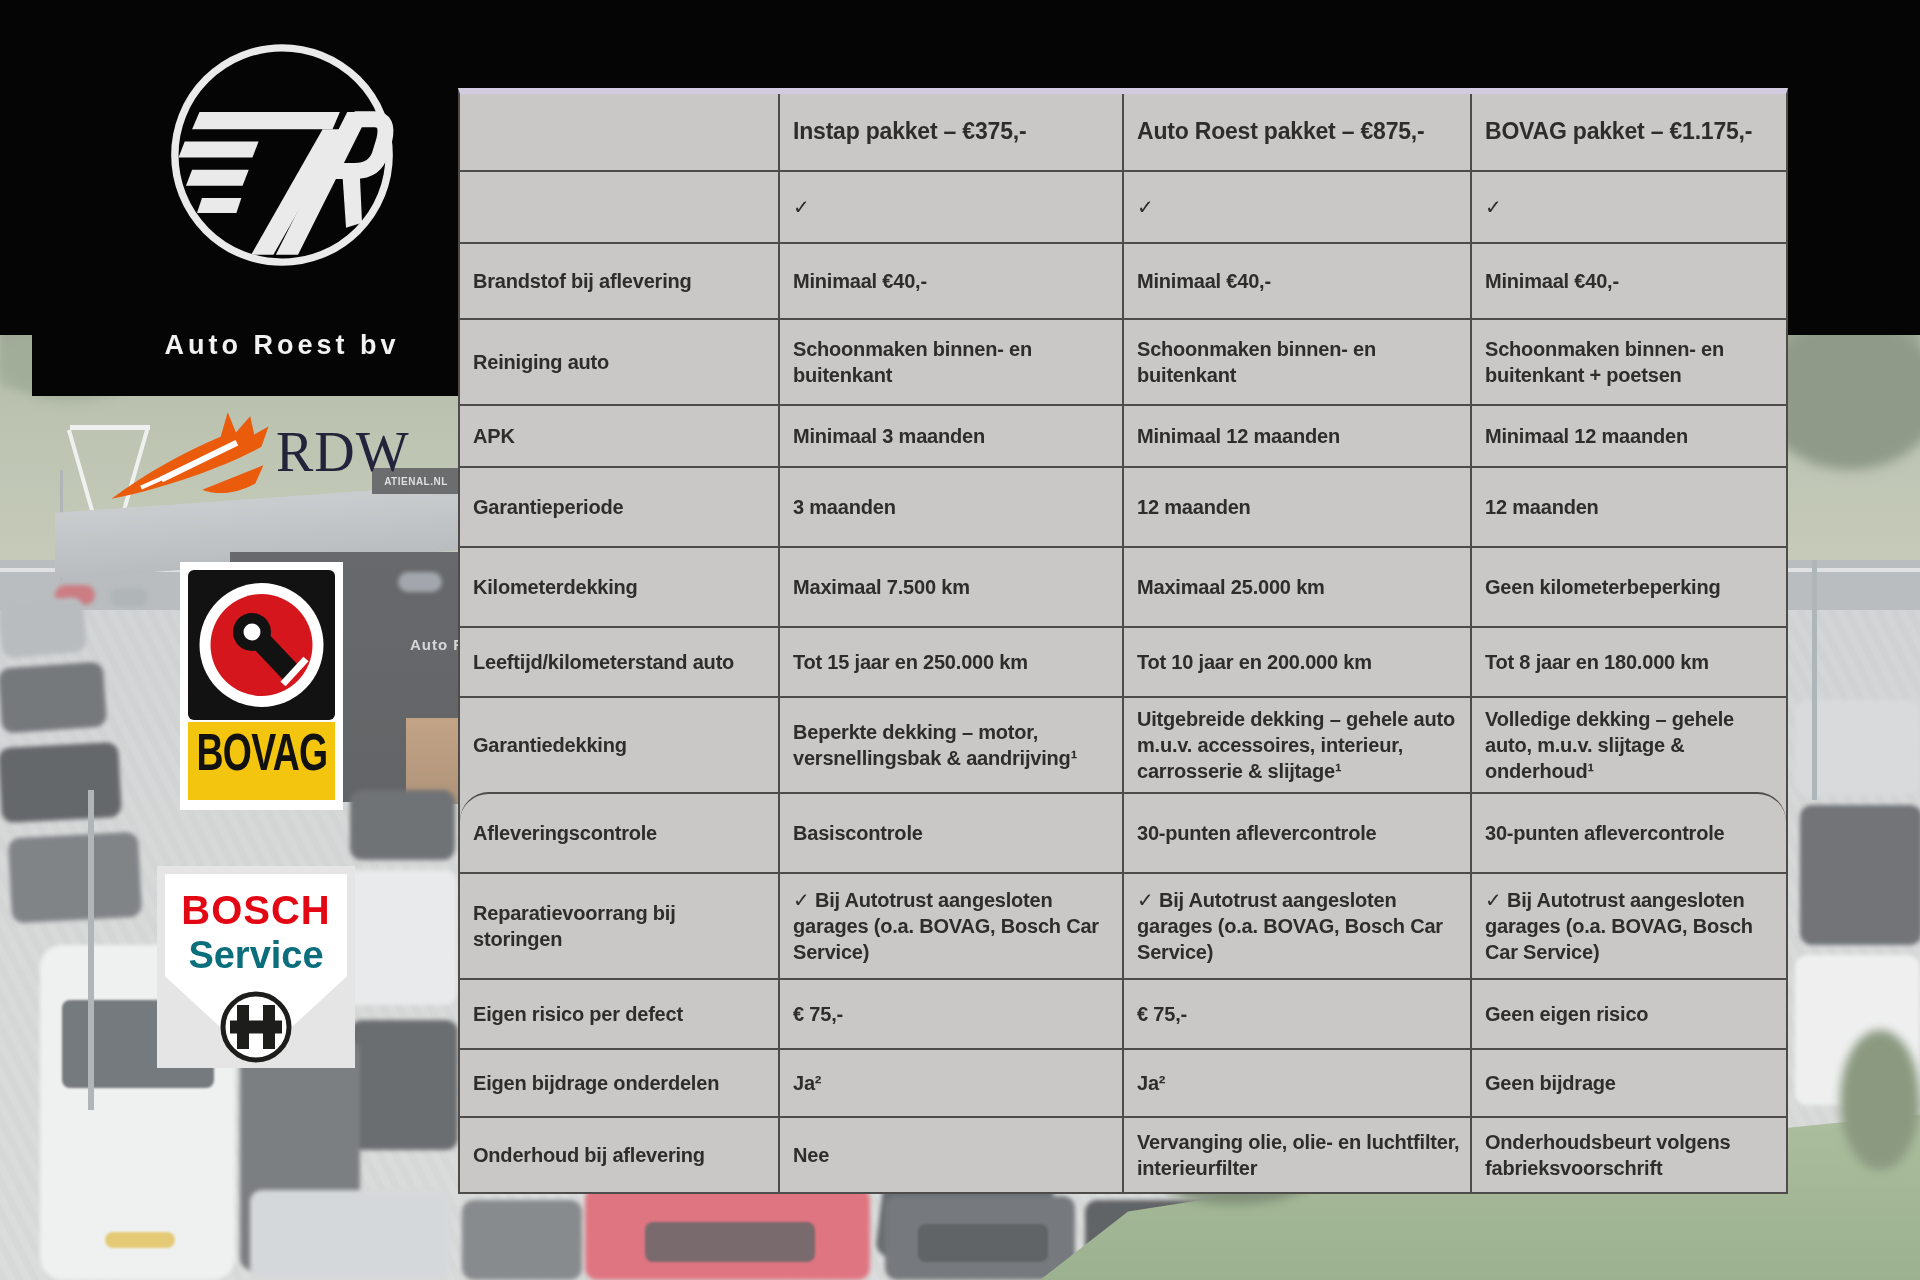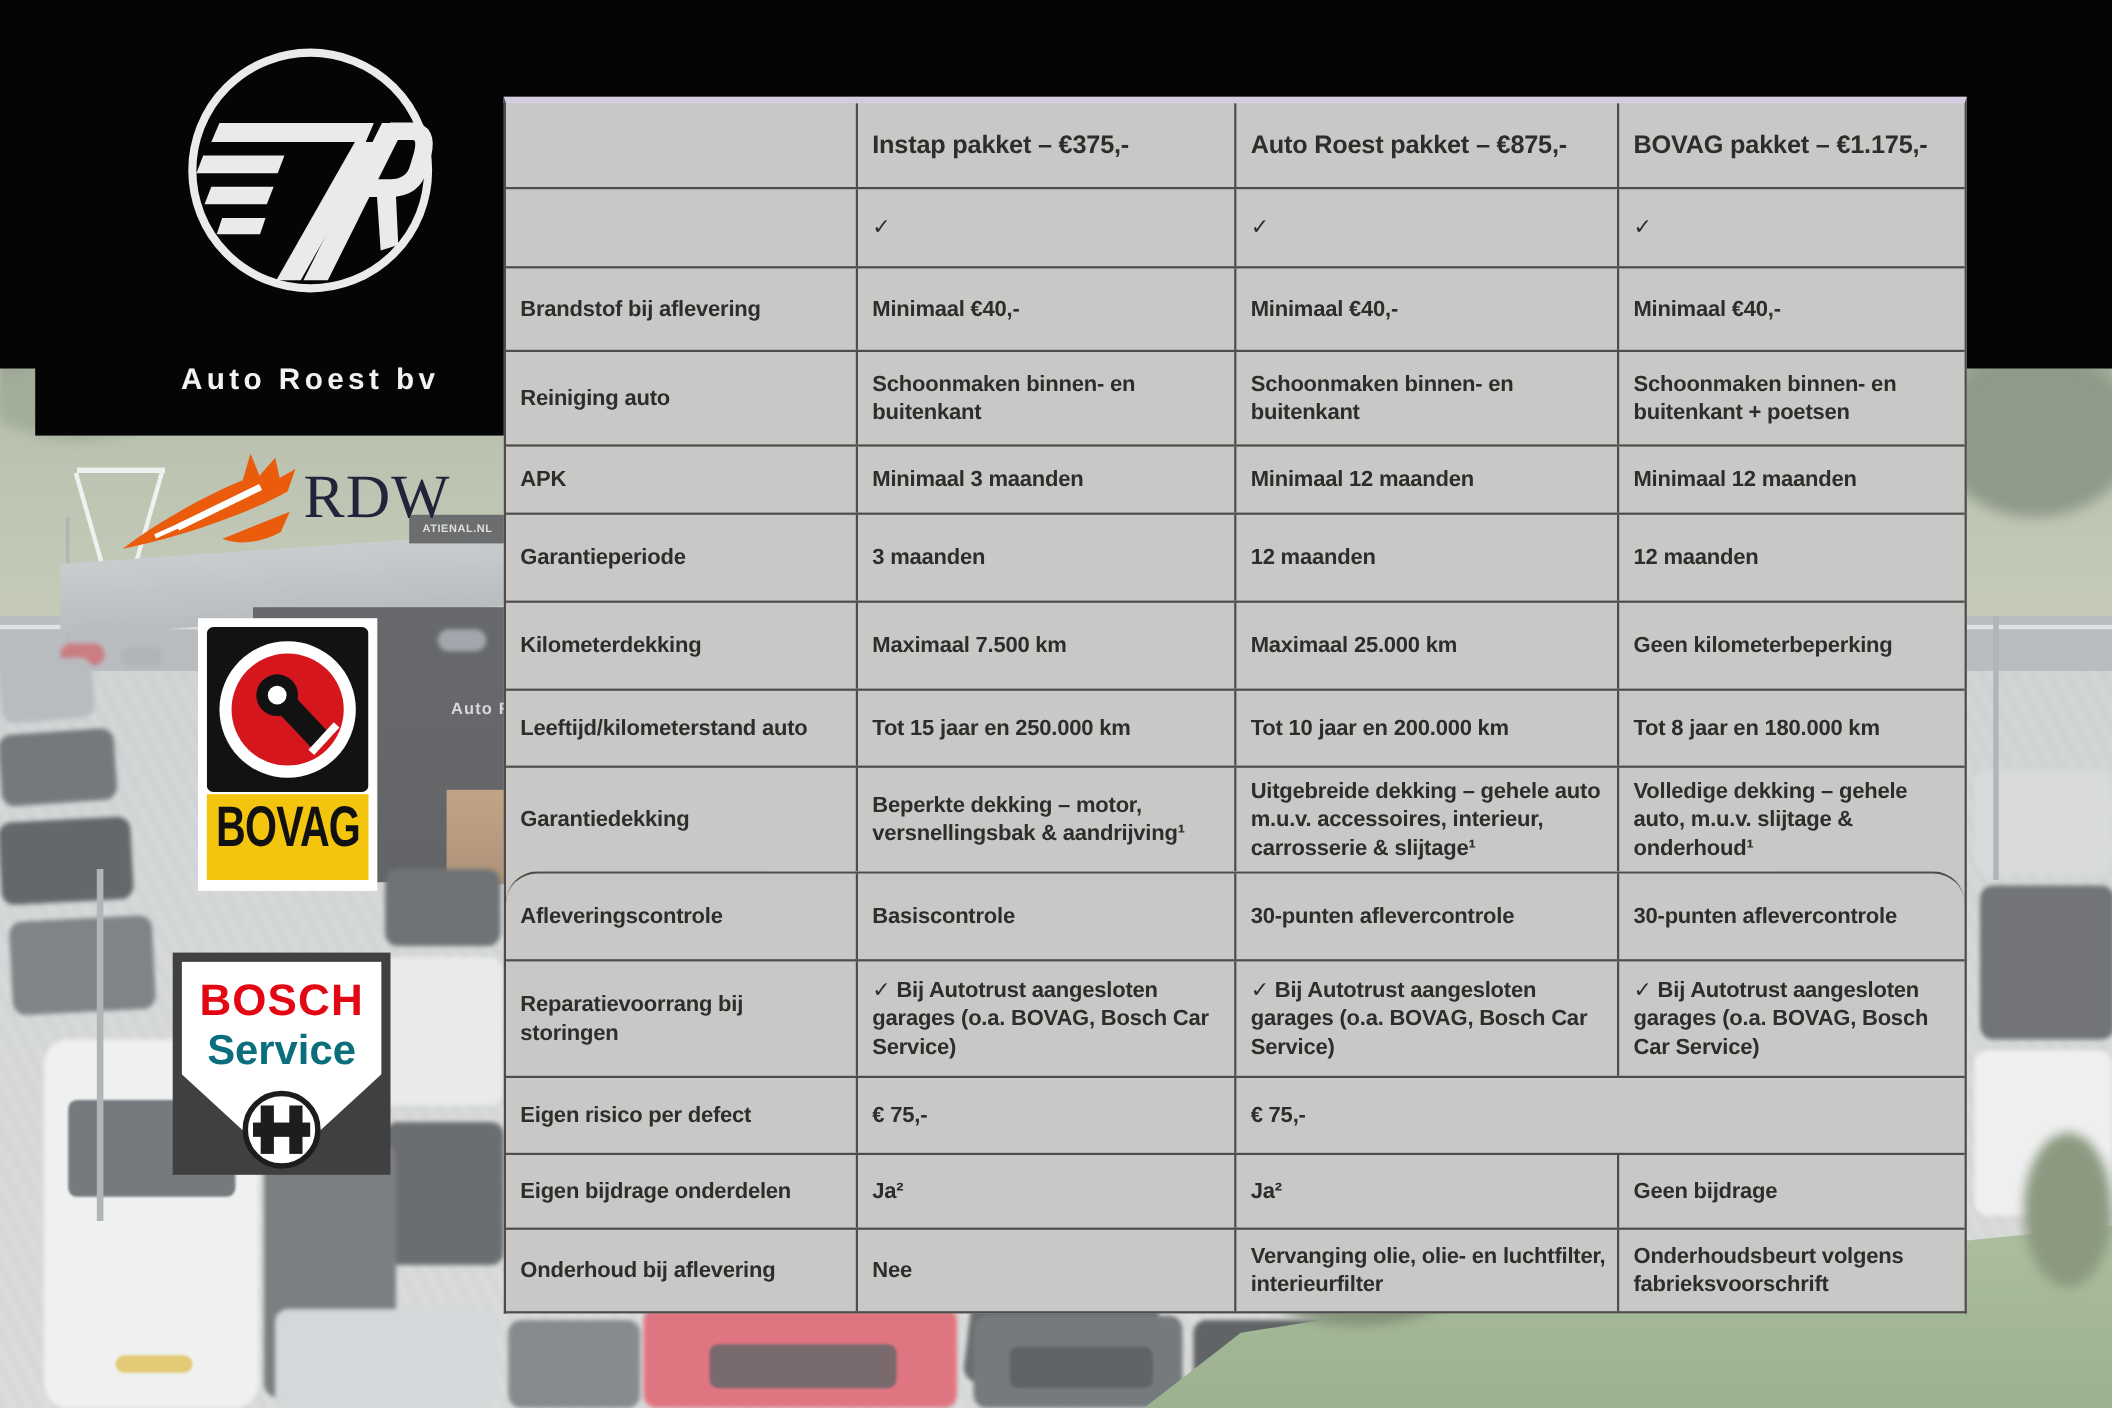--- a/index.html
+++ b/index.html
@@ -56,21 +56,21 @@
   
   .rdw-group{position:absolute;left:0;top:0;z-index:3;}
   .rdw-wing{position:absolute;left:108px;top:404px;}
   .rdw-text{position:absolute;left:276px;top:420px;font-family:"Liberation Serif","DejaVu Serif",serif;
       font-weight:400;font-size:56px;color:#23233b;letter-spacing:1px;}
   .bovag-card{position:absolute;left:180px;top:562px;width:163px;height:248px;background:#fff;z-index:3;}
   .bovag-emblem{position:absolute;left:8px;top:8px;}
   .bovag-band{position:absolute;left:8px;top:160px;width:147px;height:78px;background:#f4c50e;
       display:flex;align-items:flex-start;justify-content:center;}
   .bovag-text{font-size:52px;font-weight:800;color:#111;transform:scaleX(.72);letter-spacing:-1px;}
-  .bosch-card{position:absolute;left:157px;top:866px;width:198px;height:202px;background:#404040;z-index:3;}
+  .bosch-card{position:absolute;left:157px;top:866px;width:198px;height:202px;background:#e5e5e5;z-index:3;}
   .bosch-shield{position:absolute;left:8px;top:8px;width:182px;height:186px;background:#fff;
       clip-path:polygon(0 0,100% 0,100% 55%,50% 100%,0 55%);}
   .bosch-line1{position:absolute;left:0;top:14px;width:182px;text-align:center;
       color:#e30613;font-size:40px;font-weight:800;letter-spacing:1px;}
   .bosch-line2{position:absolute;left:0;top:60px;width:182px;text-align:center;
       color:#0a6e7c;font-size:38px;font-weight:700;}
   .bosch-armature{position:absolute;left:59px;top:121px;}
 
   
   .pkg-table{position:absolute;left:458px;top:88px;width:1330px;z-index:4;
@@ -271,20 +271,21 @@
       <div class="trow" style="min-height: 106px;">
         <div class="tcell col0">Reparatievoorrang bij storingen</div>
         <div class="tcell col1">✓ Bij Autotrust aangesloten garages (o.a. BOVAG, Bosch Car Service)</div>
         <div class="tcell col2">✓ Bij Autotrust aangesloten garages (o.a. BOVAG, Bosch Car Service)</div>
         <div class="tcell col3">✓ Bij Autotrust aangesloten garages (o.a. BOVAG, Bosch Car Service)</div>
       </div>
       <div class="trow" style="min-height: 70px;">
         <div class="tcell col0">Eigen risico per defect</div>
         <div class="tcell col1">€ 75,-</div>
         <div class="tcell col2">€ 75,-</div>
+        <div class="tcell col3">Geen eigen risico</div>
       </div>
       <div class="trow" style="min-height: 68px;">
         <div class="tcell col0">Eigen bijdrage onderdelen</div>
         <div class="tcell col1">Ja²</div>
         <div class="tcell col2">Ja²</div>
         <div class="tcell col3">Geen bijdrage</div>
       </div>
       <div class="trow" style="min-height: 76px;">
         <div class="tcell col0">Onderhoud bij aflevering</div>
         <div class="tcell col1">Nee</div>

